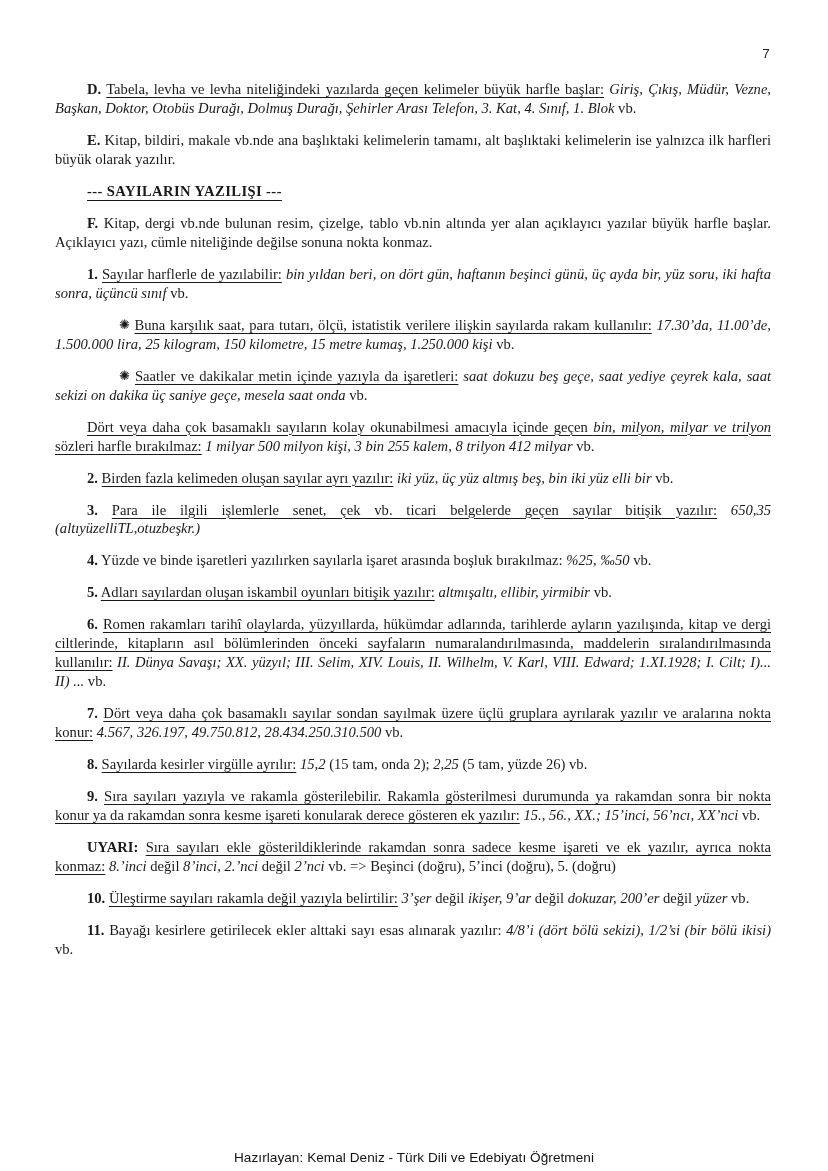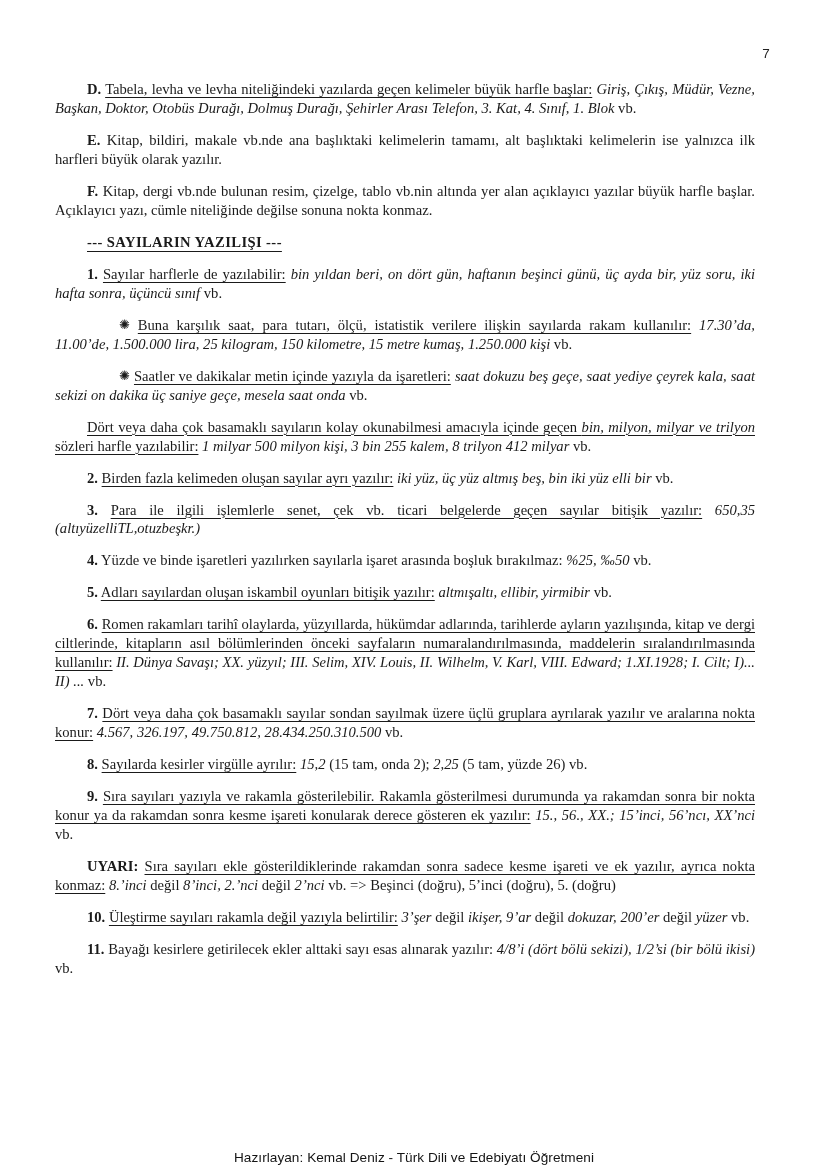--- a/index.html
+++ b/index.html
@@ -31,21 +31,21 @@
     color: #222;
     letter-spacing: 0.2px;
   }
   .content {
     position: absolute;
     left: 55px;
     top: 80px;
     width: 716px;
   }
   p.para {
-    margin: 0 16px 13px 0;
+    margin: 0 0 13px 0;
     text-align: justify;
     text-justify: inter-word;
     font-size: 14.6px;
     line-height: 1.30;
     text-indent: 32px;
     hyphens: none;
   }
   .marker {
     font-weight: bold;
   }
@@ -104,27 +104,27 @@
       <span class="rule">Tabela, levha ve levha niteliğindeki yazılarda geçen kelimeler büyük harfle başlar:</span>
       <span class="ex">Giriş, Çıkış, Müdür, Vezne, Başkan, Doktor, Otobüs Durağı, Dolmuş Durağı, Şehirler Arası Telefon, 3. Kat, 4. Sınıf, 1. Blok</span>
       <span>vb.</span>
     </p>
 
     <p class="para">
       <span class="marker">E.</span>
       <span>Kitap, bildiri, makale vb.nde ana başlıktaki kelimelerin tamamı, alt başlıktaki kelimelerin ise yalnızca ilk harfleri büyük olarak yazılır.</span>
     </p>
 
+    <p class="para heading">
+      <span class="h-inner">--- SAYILARIN YAZILIŞI ---</span>
+    </p>
+
     <p class="para">
       <span class="marker">F.</span>
       <span>Kitap, dergi vb.nde bulunan resim, çizelge, tablo vb.nin altında yer alan açıklayıcı yazılar büyük harfle başlar. Açıklayıcı yazı, cümle niteliğinde değilse sonuna nokta konmaz.</span>
-    </p>
-
-    <p class="para heading">
-      <span class="h-inner">--- SAYILARIN YAZILIŞI ---</span>
     </p>
 
     <p class="para">
       <span class="marker">1.</span>
       <span class="rule">Sayılar harflerle de yazılabilir:</span>
       <span class="ex">bin yıldan beri, on dört gün, haftanın beşinci günü, üç ayda bir, yüz soru, iki hafta sonra, üçüncü sınıf</span>
       <span>vb.</span>
     </p>
 
     <p class="para">
@@ -135,21 +135,21 @@
     </p>
 
     <p class="para">
       <span class="orn">✺</span>
       <span class="rule">Saatler ve dakikalar metin içinde yazıyla da işaretleri:</span>
       <span class="ex">saat dokuzu beş geçe, saat yediye çeyrek kala, saat sekizi on dakika üç saniye geçe, mesela saat onda</span>
       <span>vb.</span>
     </p>
 
     <p class="para">
-      <span class="rule">Dört veya daha çok basamaklı sayıların kolay okunabilmesi amacıyla içinde geçen </span><span class="rule ex">bin, milyon, milyar ve trilyon</span><span class="rule"> sözleri harfle yazılabilir:</span>
+      <span class="rule">Dört veya daha çok basamaklı sayıların kolay okunabilmesi amacıyla içinde geçen </span><span class="rule ex">bin, milyon, milyar ve trilyon</span><span class="rule"> sözleri harfle bırakılmaz:</span>
       <span class="ex">1 milyar 500 milyon kişi, 3 bin 255 kalem, 8 trilyon 412 milyar</span>
       <span>vb.</span>
     </p>
 
     <p class="para">
       <span class="marker">2.</span>
       <span class="rule">Birden fazla kelimeden oluşan sayılar ayrı yazılır:</span>
       <span class="ex">iki yüz, üç yüz altmış beş, bin iki yüz elli bir</span>
       <span>vb.</span>
     </p>

